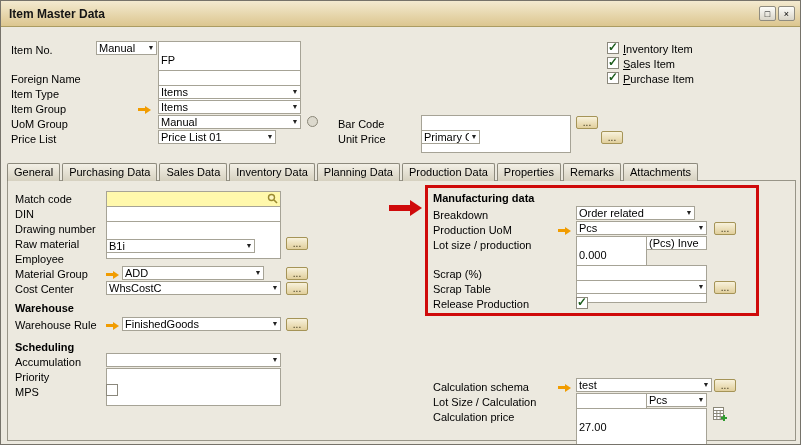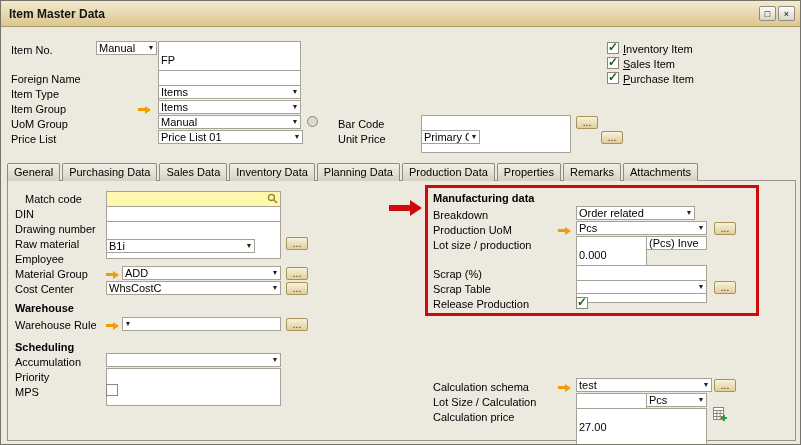--- a/index.html
+++ b/index.html
@@ -89,21 +89,21 @@
   </div>
 
   <span class="lbl" style="left:10px;top:117px">UoM Group</span>
   <div class="combo" style="left:157px;top:114px;width:143px">
     <span class="ctext">Manual</span>
     <span class="carr">▼</span>
   </div>
   <span class="circle-icon" style="left:306px;top:115px"></span>
 
   <span class="lbl" style="left:10px;top:132px">Price List</span>
-  <div class="combo" style="left:157px;top:129px;width:145px">
+  <div class="combo" style="left:157px;top:129px;width:118px">
     <span class="ctext">Price List 01</span>
     <span class="carr">▼</span>
   </div>
 
   <span class="lbl" style="left:337px;top:117px">Bar Code</span>
   <input class="field" style="left: 420px; top: 114px; width: 150px;" value="">
   <button class="btn-ellipsis" style="left:575px;top:115px">...</button>
 
   <span class="lbl" style="left:337px;top:132px">Unit Price</span>
   <div class="combo" style="left:420px;top:129px;width:59px">
@@ -126,21 +126,21 @@
     <div class="tab">Purchasing Data</div>
     <div class="tab">Sales Data</div>
     <div class="tab">Inventory Data</div>
     <div class="tab">Planning Data</div>
     <div class="tab">Production Data</div>
     <div class="tab">Properties</div>
     <div class="tab">Remarks</div>
     <div class="tab">Attachments</div>
   </div>
 
-  <span class="lbl" style="left:24px;top:192px">Match code</span>
+  <span class="lbl" style="left:14px;top:192px">Match code</span>
   <input class="field highlight" style="left: 105px; top: 190px; width: 175px;" value="">
   <span class="inline-icon" style="left:266px;top:192px">
     <svg width="11" height="11" viewBox="0 0 11 11">
         <circle cx="4.5" cy="4.5" r="3" fill="#fdf6c3" stroke="#9a8a30" stroke-width="1.4"></circle>
         <line x1="7" y1="7" x2="10" y2="10" stroke="#9a8a30" stroke-width="1.6"></line>
       </svg>
   </span>
 
   <span class="lbl" style="left:14px;top:207px">DIN</span>
   <input class="field" style="left: 105px; top: 205px; width: 175px;" value="">
@@ -152,38 +152,39 @@
   <button class="btn-ellipsis" style="left:285px;top:236px">...</button>
 
   <span class="lbl" style="left:14px;top:252px">Employee</span>
   <div class="combo" style="left:105px;top:238px;width:149px">
     <span class="ctext">B1i</span>
     <span class="carr">▼</span>
   </div>
 
   <span class="lbl" style="left:14px;top:267px">Material Group</span>
   <span class="link-arrow" style="left:105px;top:269px"></span>
-  <div class="combo" style="left:121px;top:265px;width:159px">
+  <div class="combo" style="left:121px;top:265px;width:142px">
     <span class="ctext">ADD</span>
     <span class="carr">▼</span>
   </div>
   <button class="btn-ellipsis" style="left:285px;top:266px">...</button>
 
   <span class="lbl" style="left:14px;top:282px">Cost Center</span>
   <div class="combo" style="left:105px;top:280px;width:175px">
     <span class="ctext">WhsCostC</span>
     <span class="carr">▼</span>
   </div>
   <button class="btn-ellipsis" style="left:285px;top:281px">...</button>
 
   <span class="lbl bold" style="left:14px;top:301px">Warehouse</span>
 
   <span class="lbl" style="left:14px;top:318px">Warehouse Rule</span>
   <span class="link-arrow" style="left:105px;top:320px"></span>
   <div class="combo" style="left:121px;top:316px;width:159px">
+    <span class="ctext">FinishedGoods</span>
     <span class="carr">▼</span>
   </div>
   <button class="btn-ellipsis" style="left:285px;top:317px">...</button>
 
   <span class="lbl bold" style="left:14px;top:340px">Scheduling</span>
 
   <span class="lbl" style="left:14px;top:355px">Accumulation</span>
   <div class="combo" style="left:105px;top:352px;width:175px">
     <span class="ctext"></span>
     <span class="carr">▼</span>

